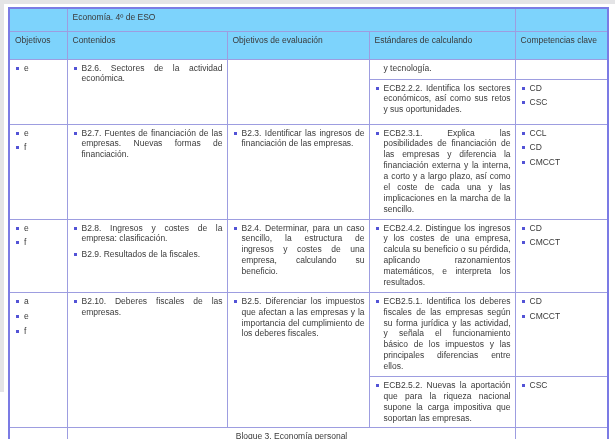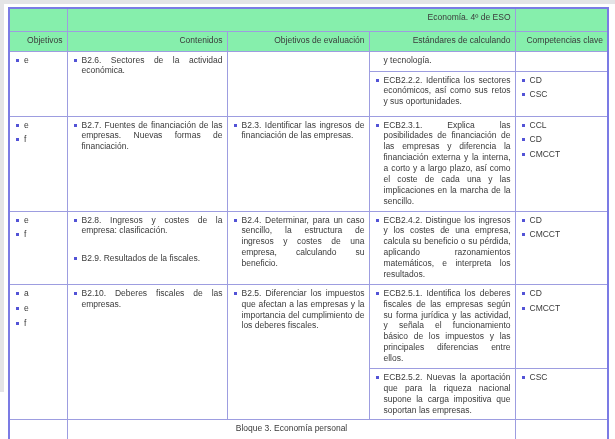--- a/index.html
+++ b/index.html
@@ -35,40 +35,40 @@
   table.curr td {
     border: 1px solid #9d9de0;
     vertical-align: top;
     padding: 3px 4px 2px 5px;
     font-size: 8.5px;
     line-height: 1.28;
     color: #3a3a3a;
     overflow: hidden;
   }
   td.hcell {
-    background: #86efac;
-    text-align: right;
+    background: #7dd3fc;
+    text-align: left;
     vertical-align: middle;
     font-size: 9px;
     color: #3c3c3c;
     padding: 2px;
   }
   td.ccell {
     text-align: center;
     vertical-align: middle;
     font-size: 9px;
     color: #3c3c3c;
   }
   .li {
     position: relative;
     padding-left: 9px;
     margin-bottom: 2px;
     text-align: justify;
   }
-  .li.sp { margin-bottom: 17px; }
+  .li.sp { margin-bottom: 5px; }
   .bullet {
     position: absolute;
     left: 1px;
     top: 4px;
     width: 3px;
     height: 3px;
     background: #5353d6;
     display: inline-block;
   }
   .obj .li, .comp .li {
@@ -95,21 +95,21 @@
     <col style="width:93px">
   </colgroup>
   <tbody>
 
   <tr style="height:23px">
     <td class="hcell"></td>
     <td class="hcell" colspan="3">Economía. 4º de ESO</td>
     <td class="hcell"></td>
   </tr>
 
-  <tr style="height:20px">
+  <tr style="height:28px">
     <td class="hcell">Objetivos</td>
     <td class="hcell">Contenidos</td>
     <td class="hcell">Objetivos de evaluación</td>
     <td class="hcell">Estándares de calculando</td>
     <td class="hcell">Competencias clave</td>
   </tr>
 
   <tr style="height:20px">
     <td rowspan="2" class="obj">
       <div class="li"><span class="bullet"></span><span>e</span></div>

